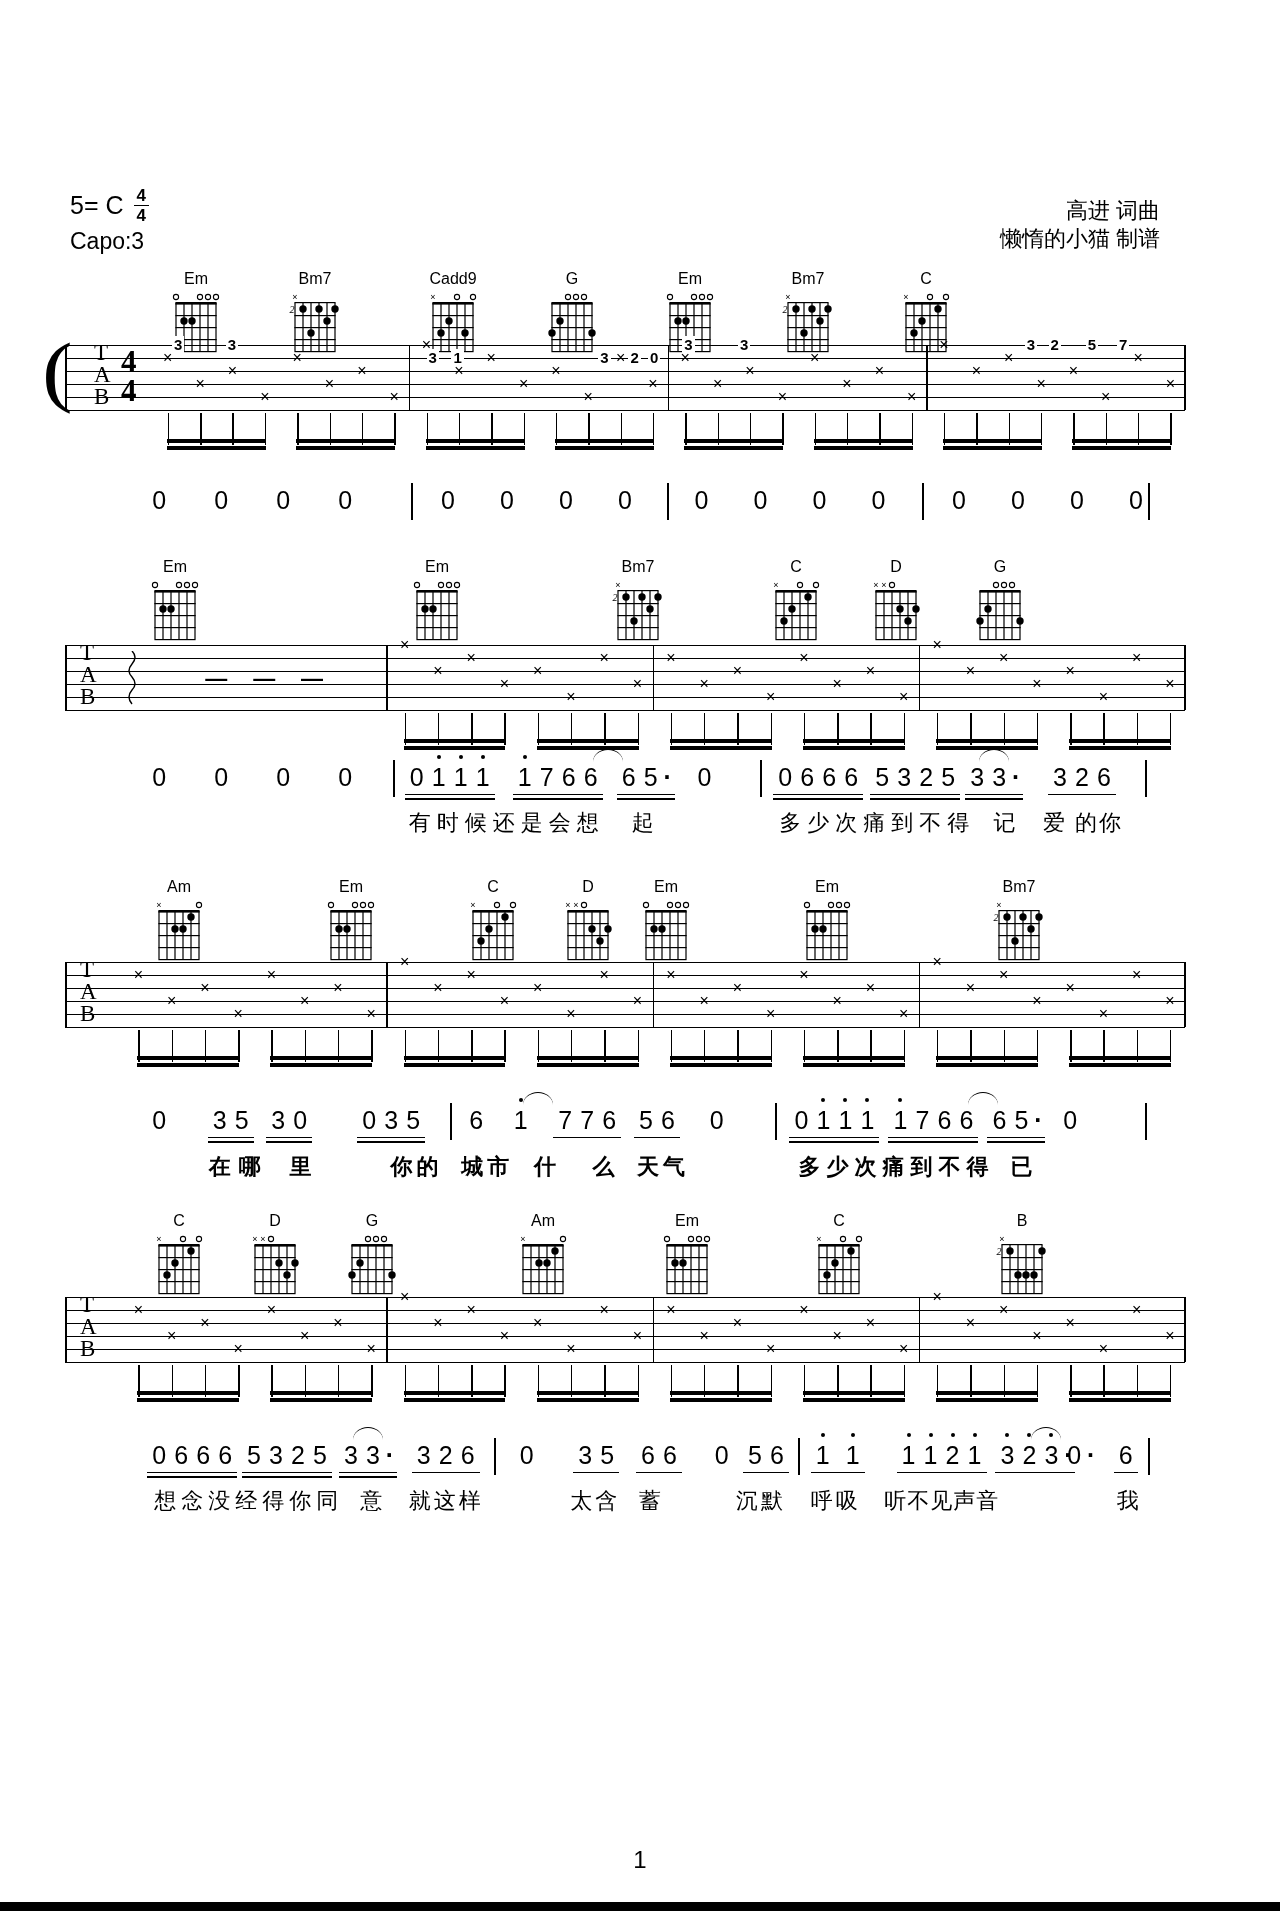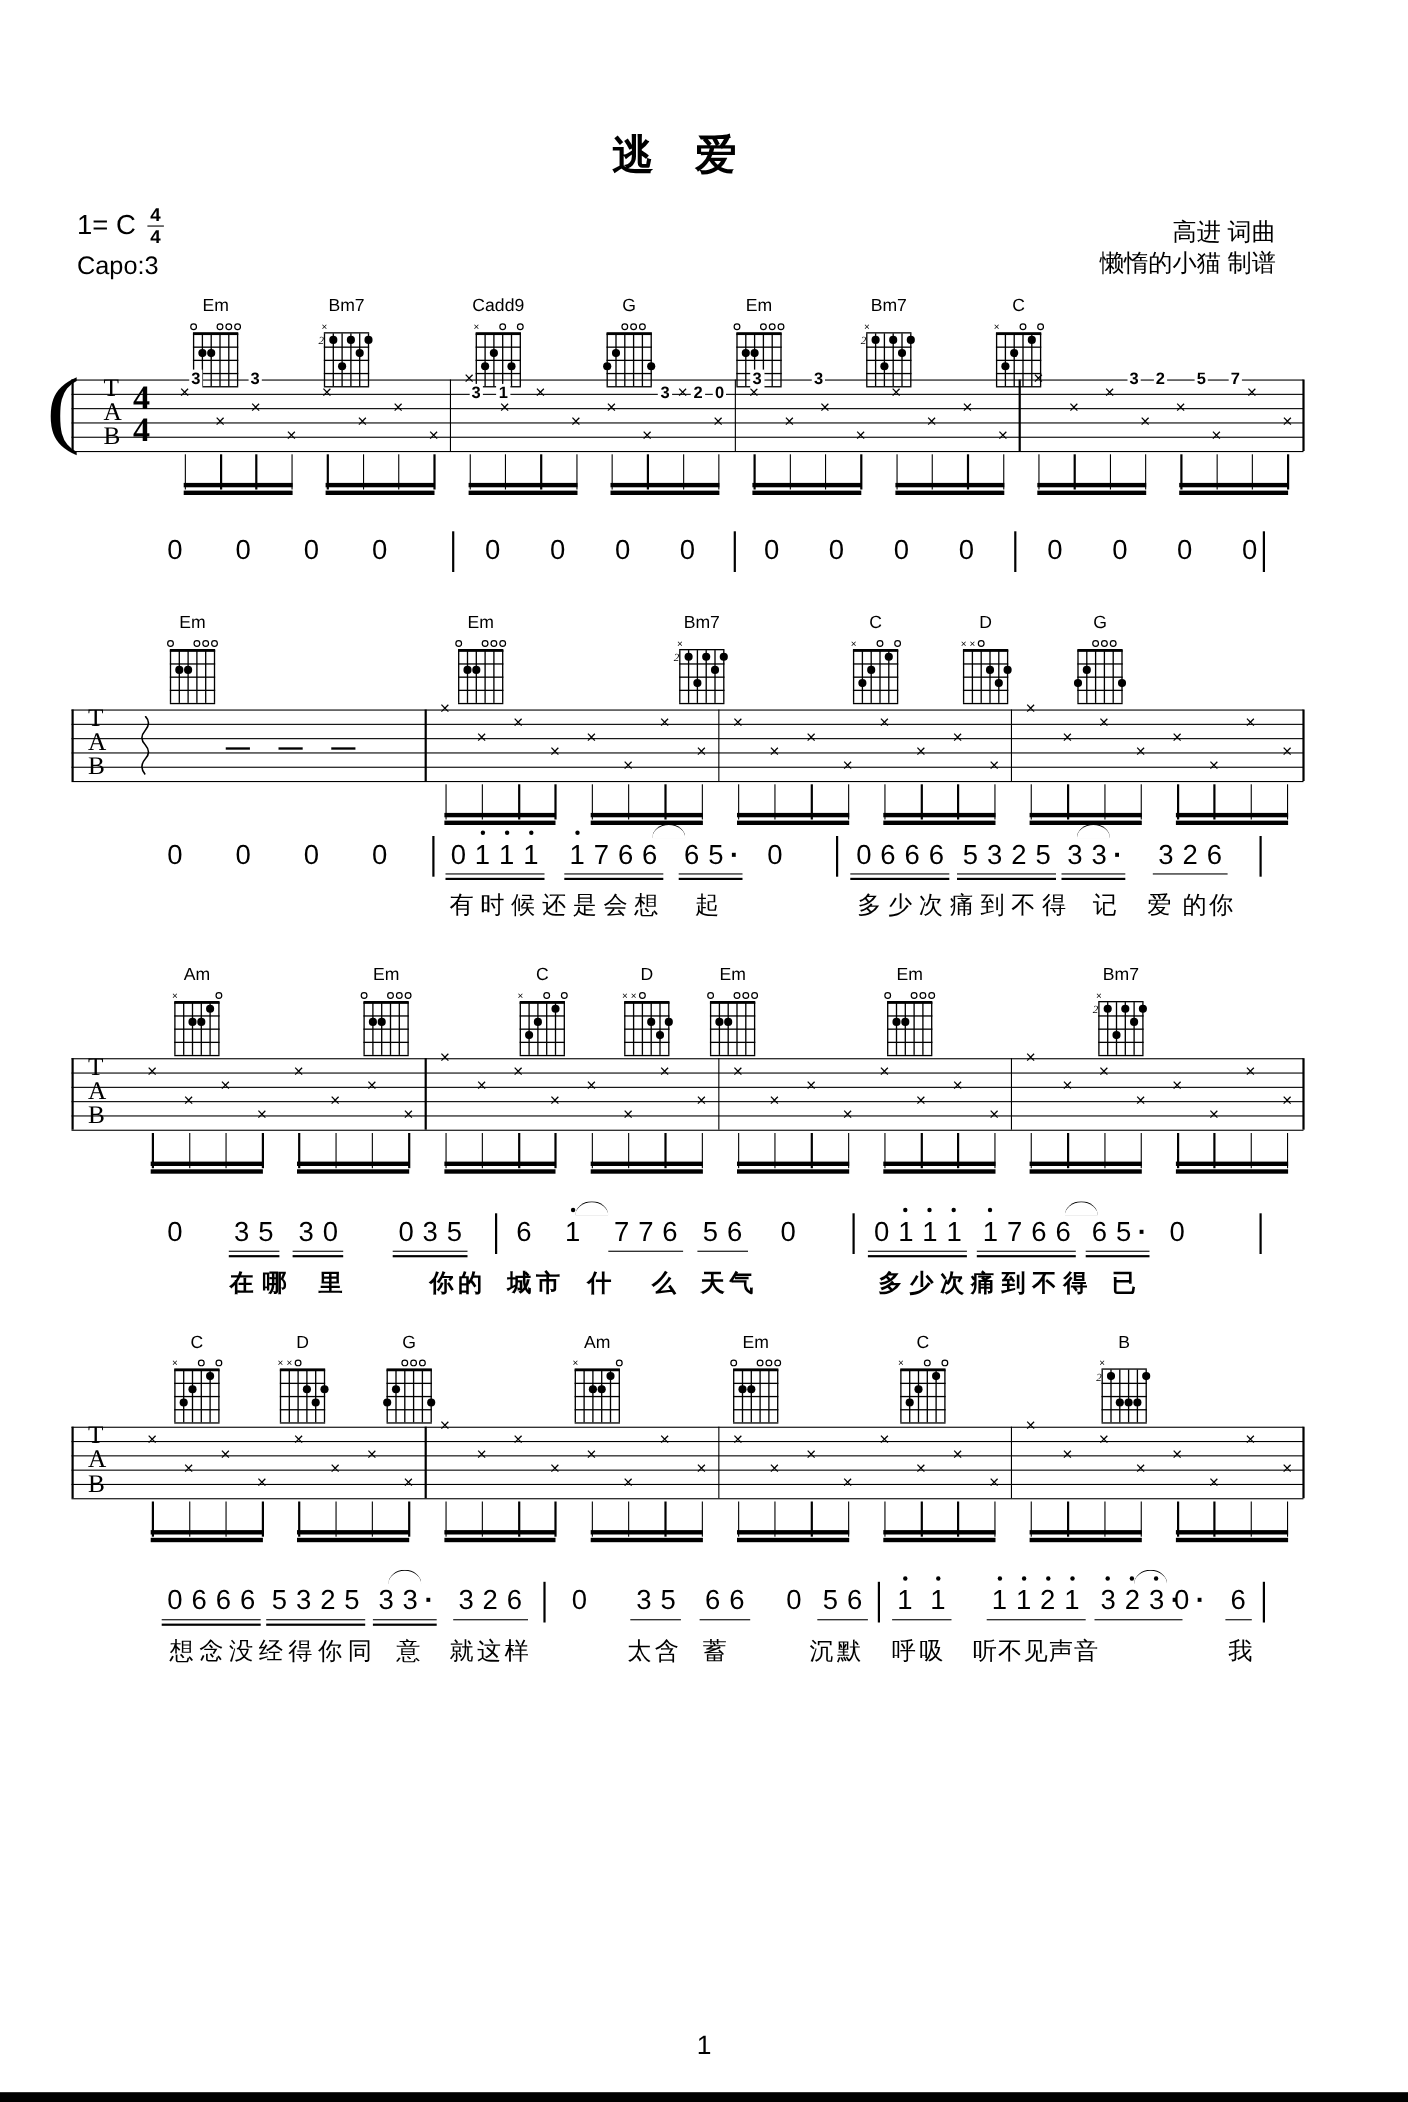--- a/index.html
+++ b/index.html
@@ -37,23 +37,22 @@
   .u2{position:absolute;left:-1px;right:-1px;bottom:-7.5px;height:1.5px;background:#000;}
   .tie{position:absolute;top:-13px;width:30px;height:12px;border-top:1.9px solid #000;border-radius:50% 50% 0 0/100% 100% 0 0;}
   .mbar{position:absolute;top:-2px;width:2px;height:37px;background:#000;}
   .lyr{position:absolute;left:140px;width:1060px;height:28px;}
   .seg{position:absolute;top:0;font-size:22px;white-space:nowrap;}
 </style>
 </head>
 <body>
 
 <div id="stage">
-  <div class="title">逃 爱</div>
   <div class="keysig">
-    <span>1= C</span>
+    <span>5= C</span>
     <span class="frac">
         <i>4</i>
         <i class="fl">4</i>
       </span>
   </div>
   <div class="capo">Capo:3</div>
   <div class="credit c1">高进 词曲</div>
   <div class="credit c2">懒惰的小猫 制谱</div>
   <div id="systems">
       <div class="chord" style="position: absolute; left: 168px; top: 270px;">

